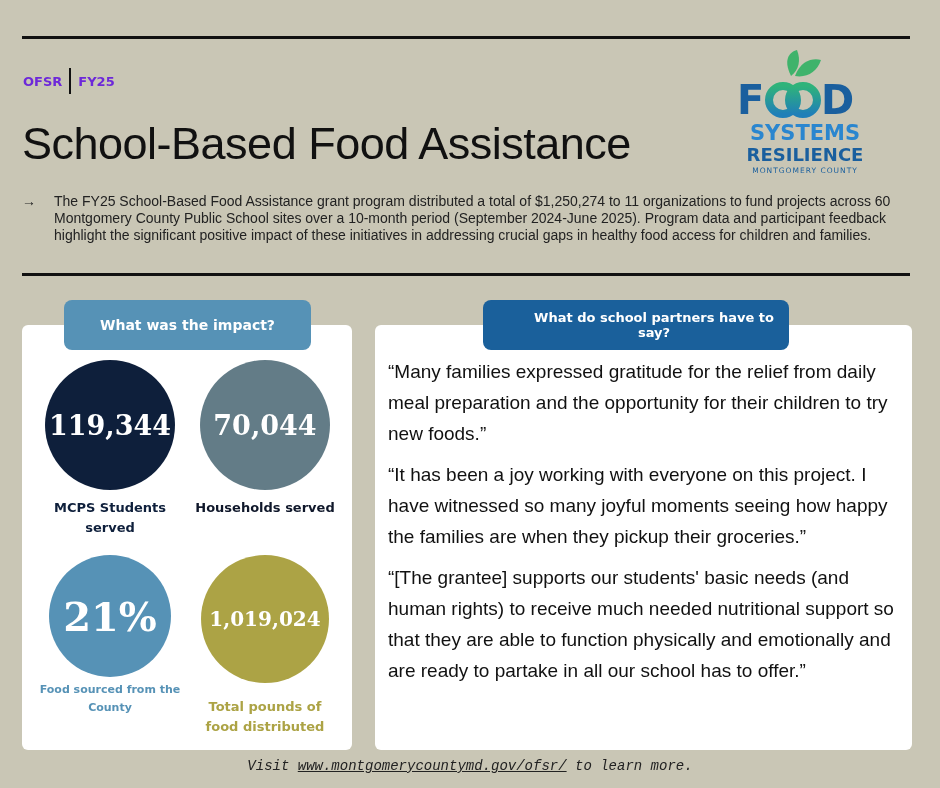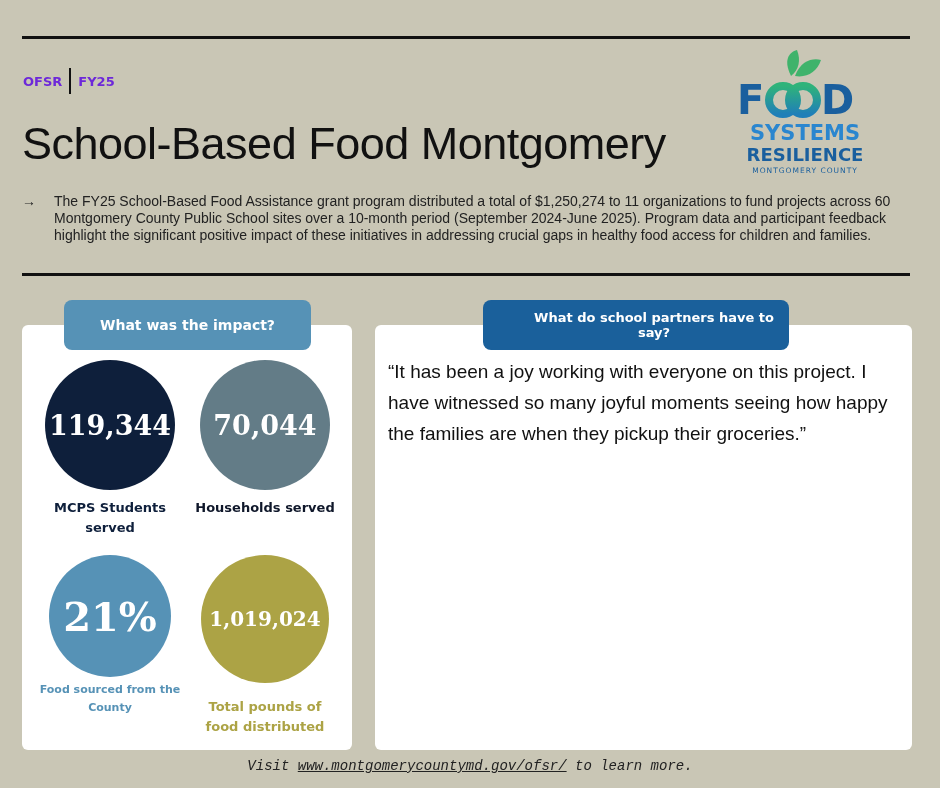--- a/index.html
+++ b/index.html
@@ -90,21 +90,21 @@
 <body>
 
 <div class="rule top"></div>
 
 <div class="kicker">
   <span>OFSR</span>
   <span class="sep"></span>
   <span>FY25</span>
 </div>
 
-<h1 class="title">School-Based Food Montgomery</h1>
+<h1 class="title">School-Based Food Assistance</h1>
 
 <div class="logo">
   <svg width="140" height="130" viewBox="0 0 140 130">
     <defs>
       <linearGradient id="og" x1="0" y1="0" x2="0" y2="1">
         <stop offset="0" stop-color="#2fb37a"></stop>
         <stop offset="1" stop-color="#1f7fb8"></stop>
       </linearGradient>
     </defs>
     <path d="M56 28 C48 12 54 4 62 2 C66 12 64 22 56 28 Z" fill="#3fb36b"></path>
@@ -151,18 +151,20 @@
   <div class="label">Food sourced from the County</div>
 </div>
 <div class="stat s4">
   <div class="circle">
       <span>1,019,024</span>
     </div>
   <div class="label">Total pounds of food distributed</div>
 </div>
 
 <div class="quotes">
+  <p class="quote">“Many families expressed gratitude for the relief from daily meal preparation and the opportunity for their children to try new foods.”</p>
   <p class="quote">“It has been a joy working with everyone on this project. I have witnessed so many joyful moments seeing how happy the families are when they pickup their groceries.”</p>
+  <p class="quote">“[The grantee] supports our students' basic needs (and human rights) to receive much needed nutritional support so that they are able to function physically and emotionally and are ready to partake in all our school has to offer.”</p>
 </div>
 
 <div class="footer">
   <span>Visit </span><a>www.montgomerycountymd.gov/ofsr/</a><span> to learn more.</span>
 </div>
 
 </body></html>

